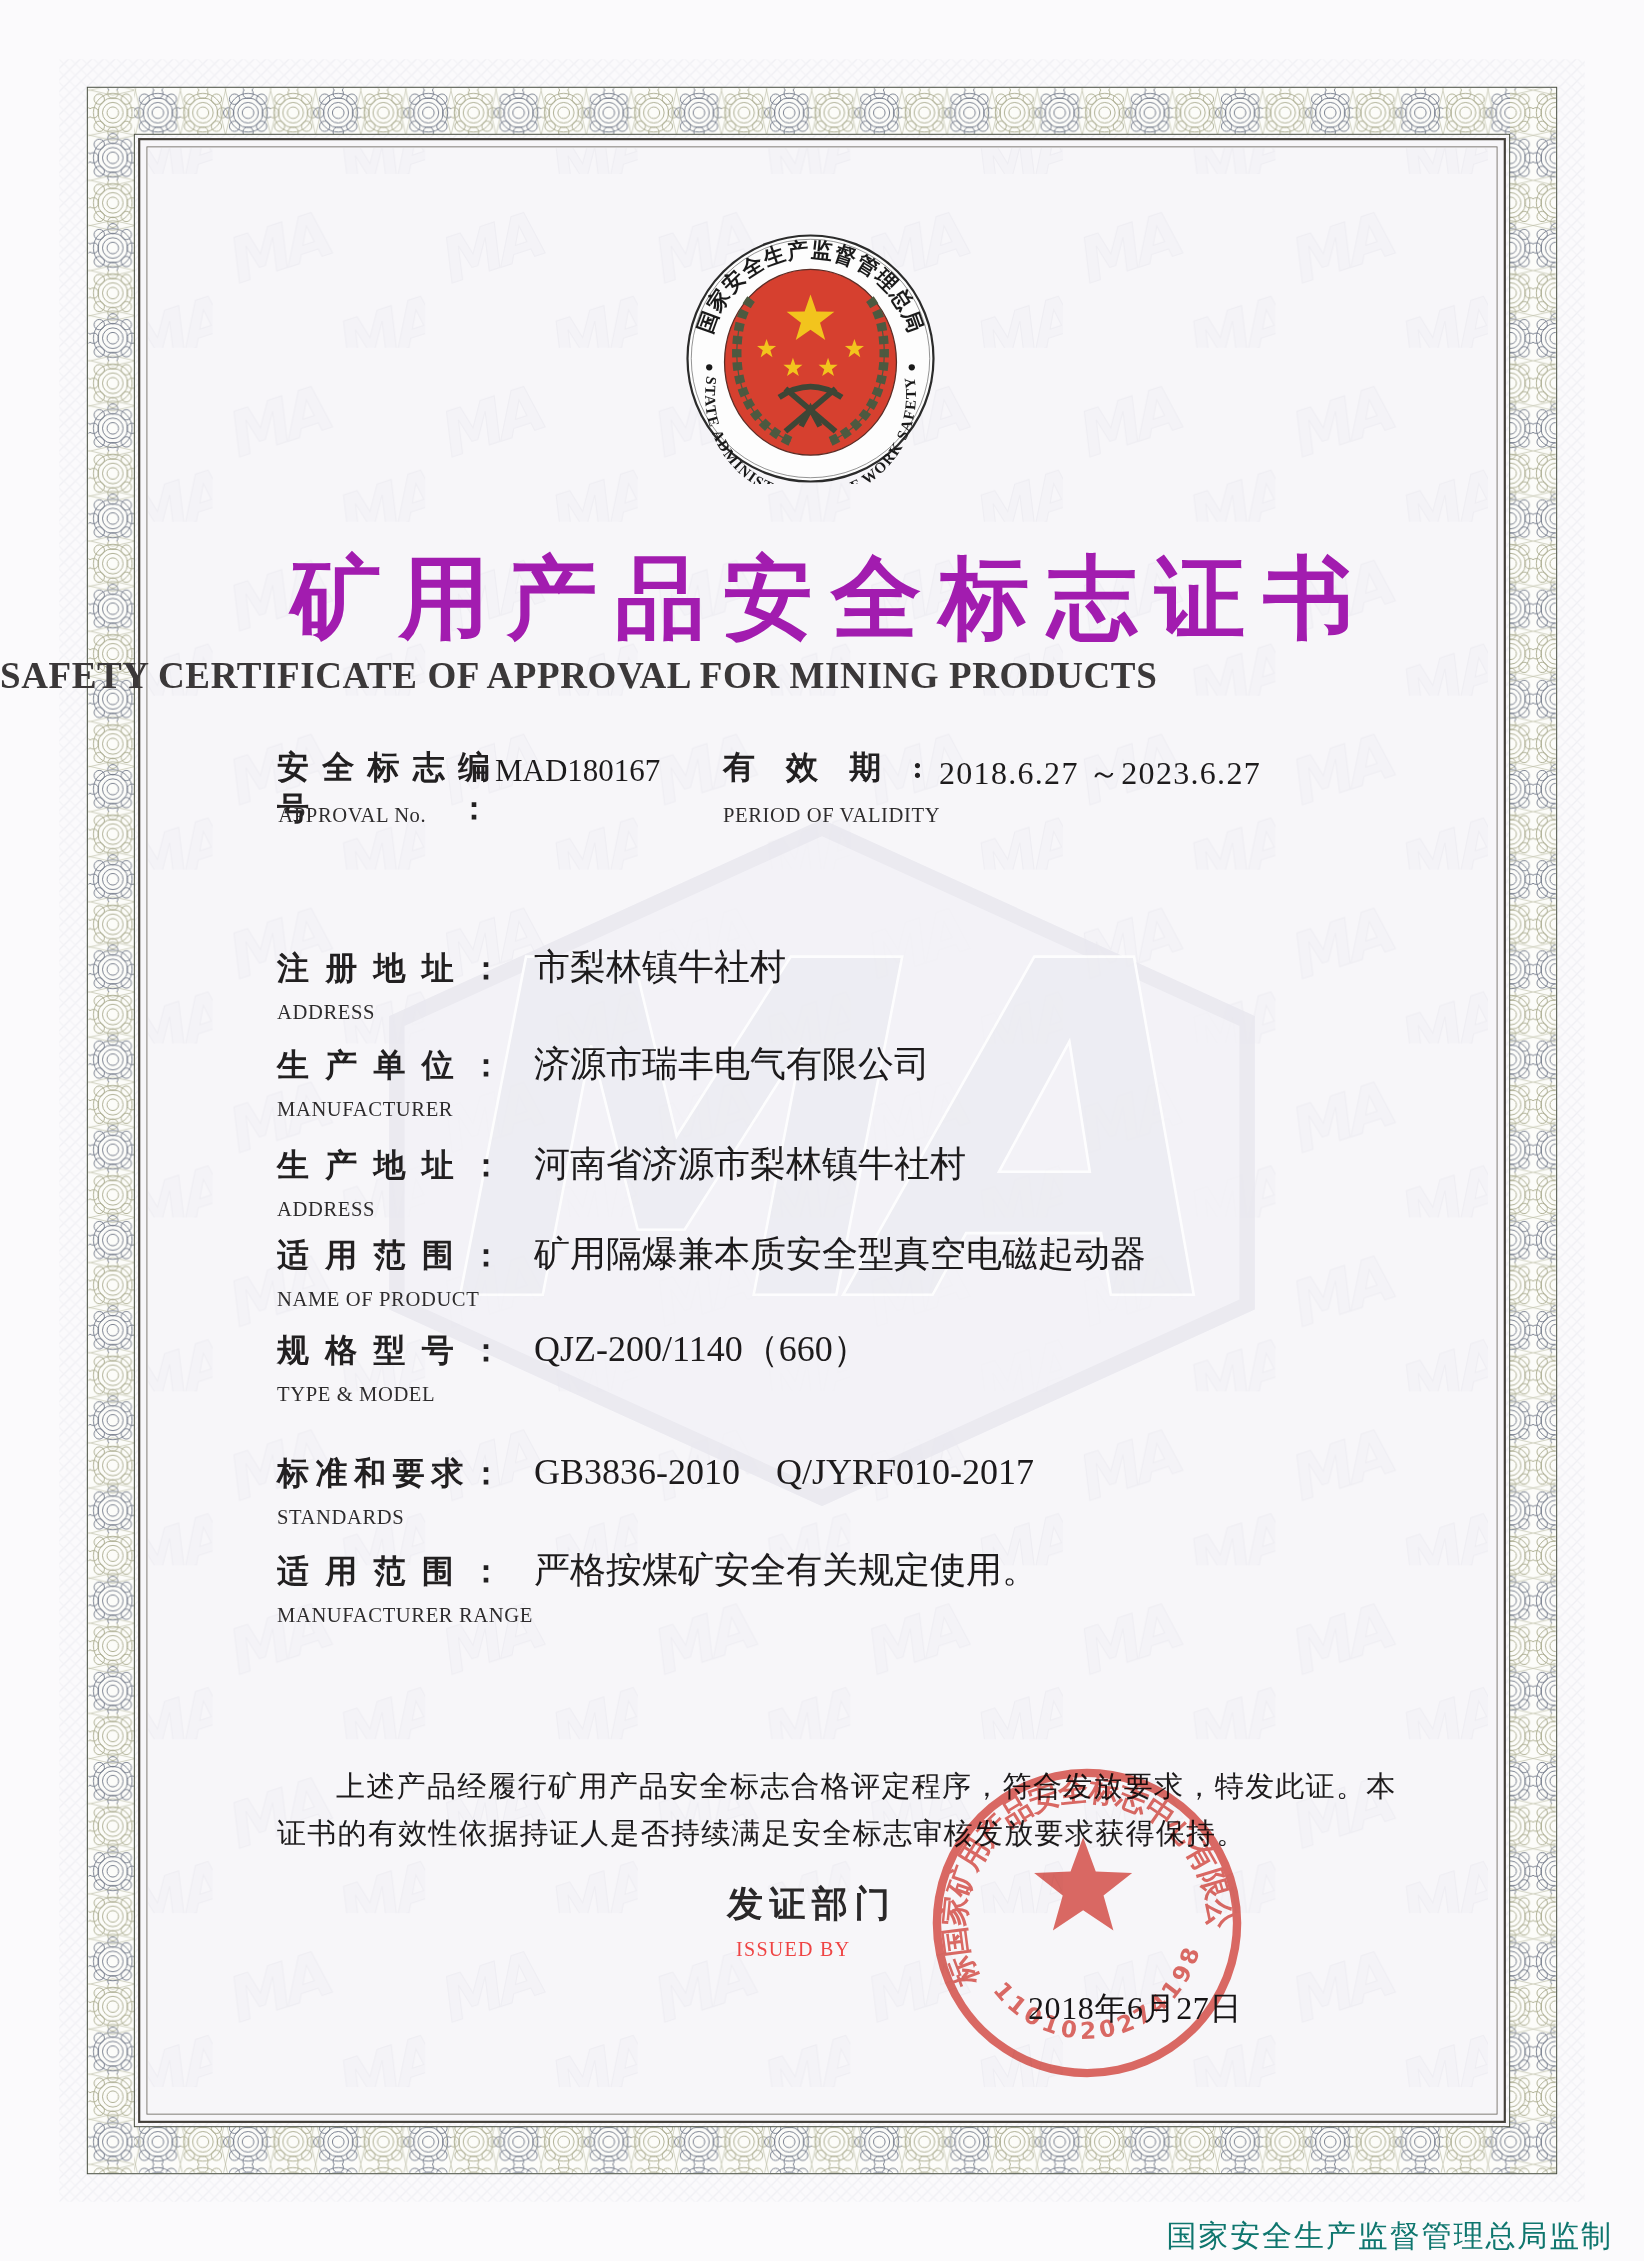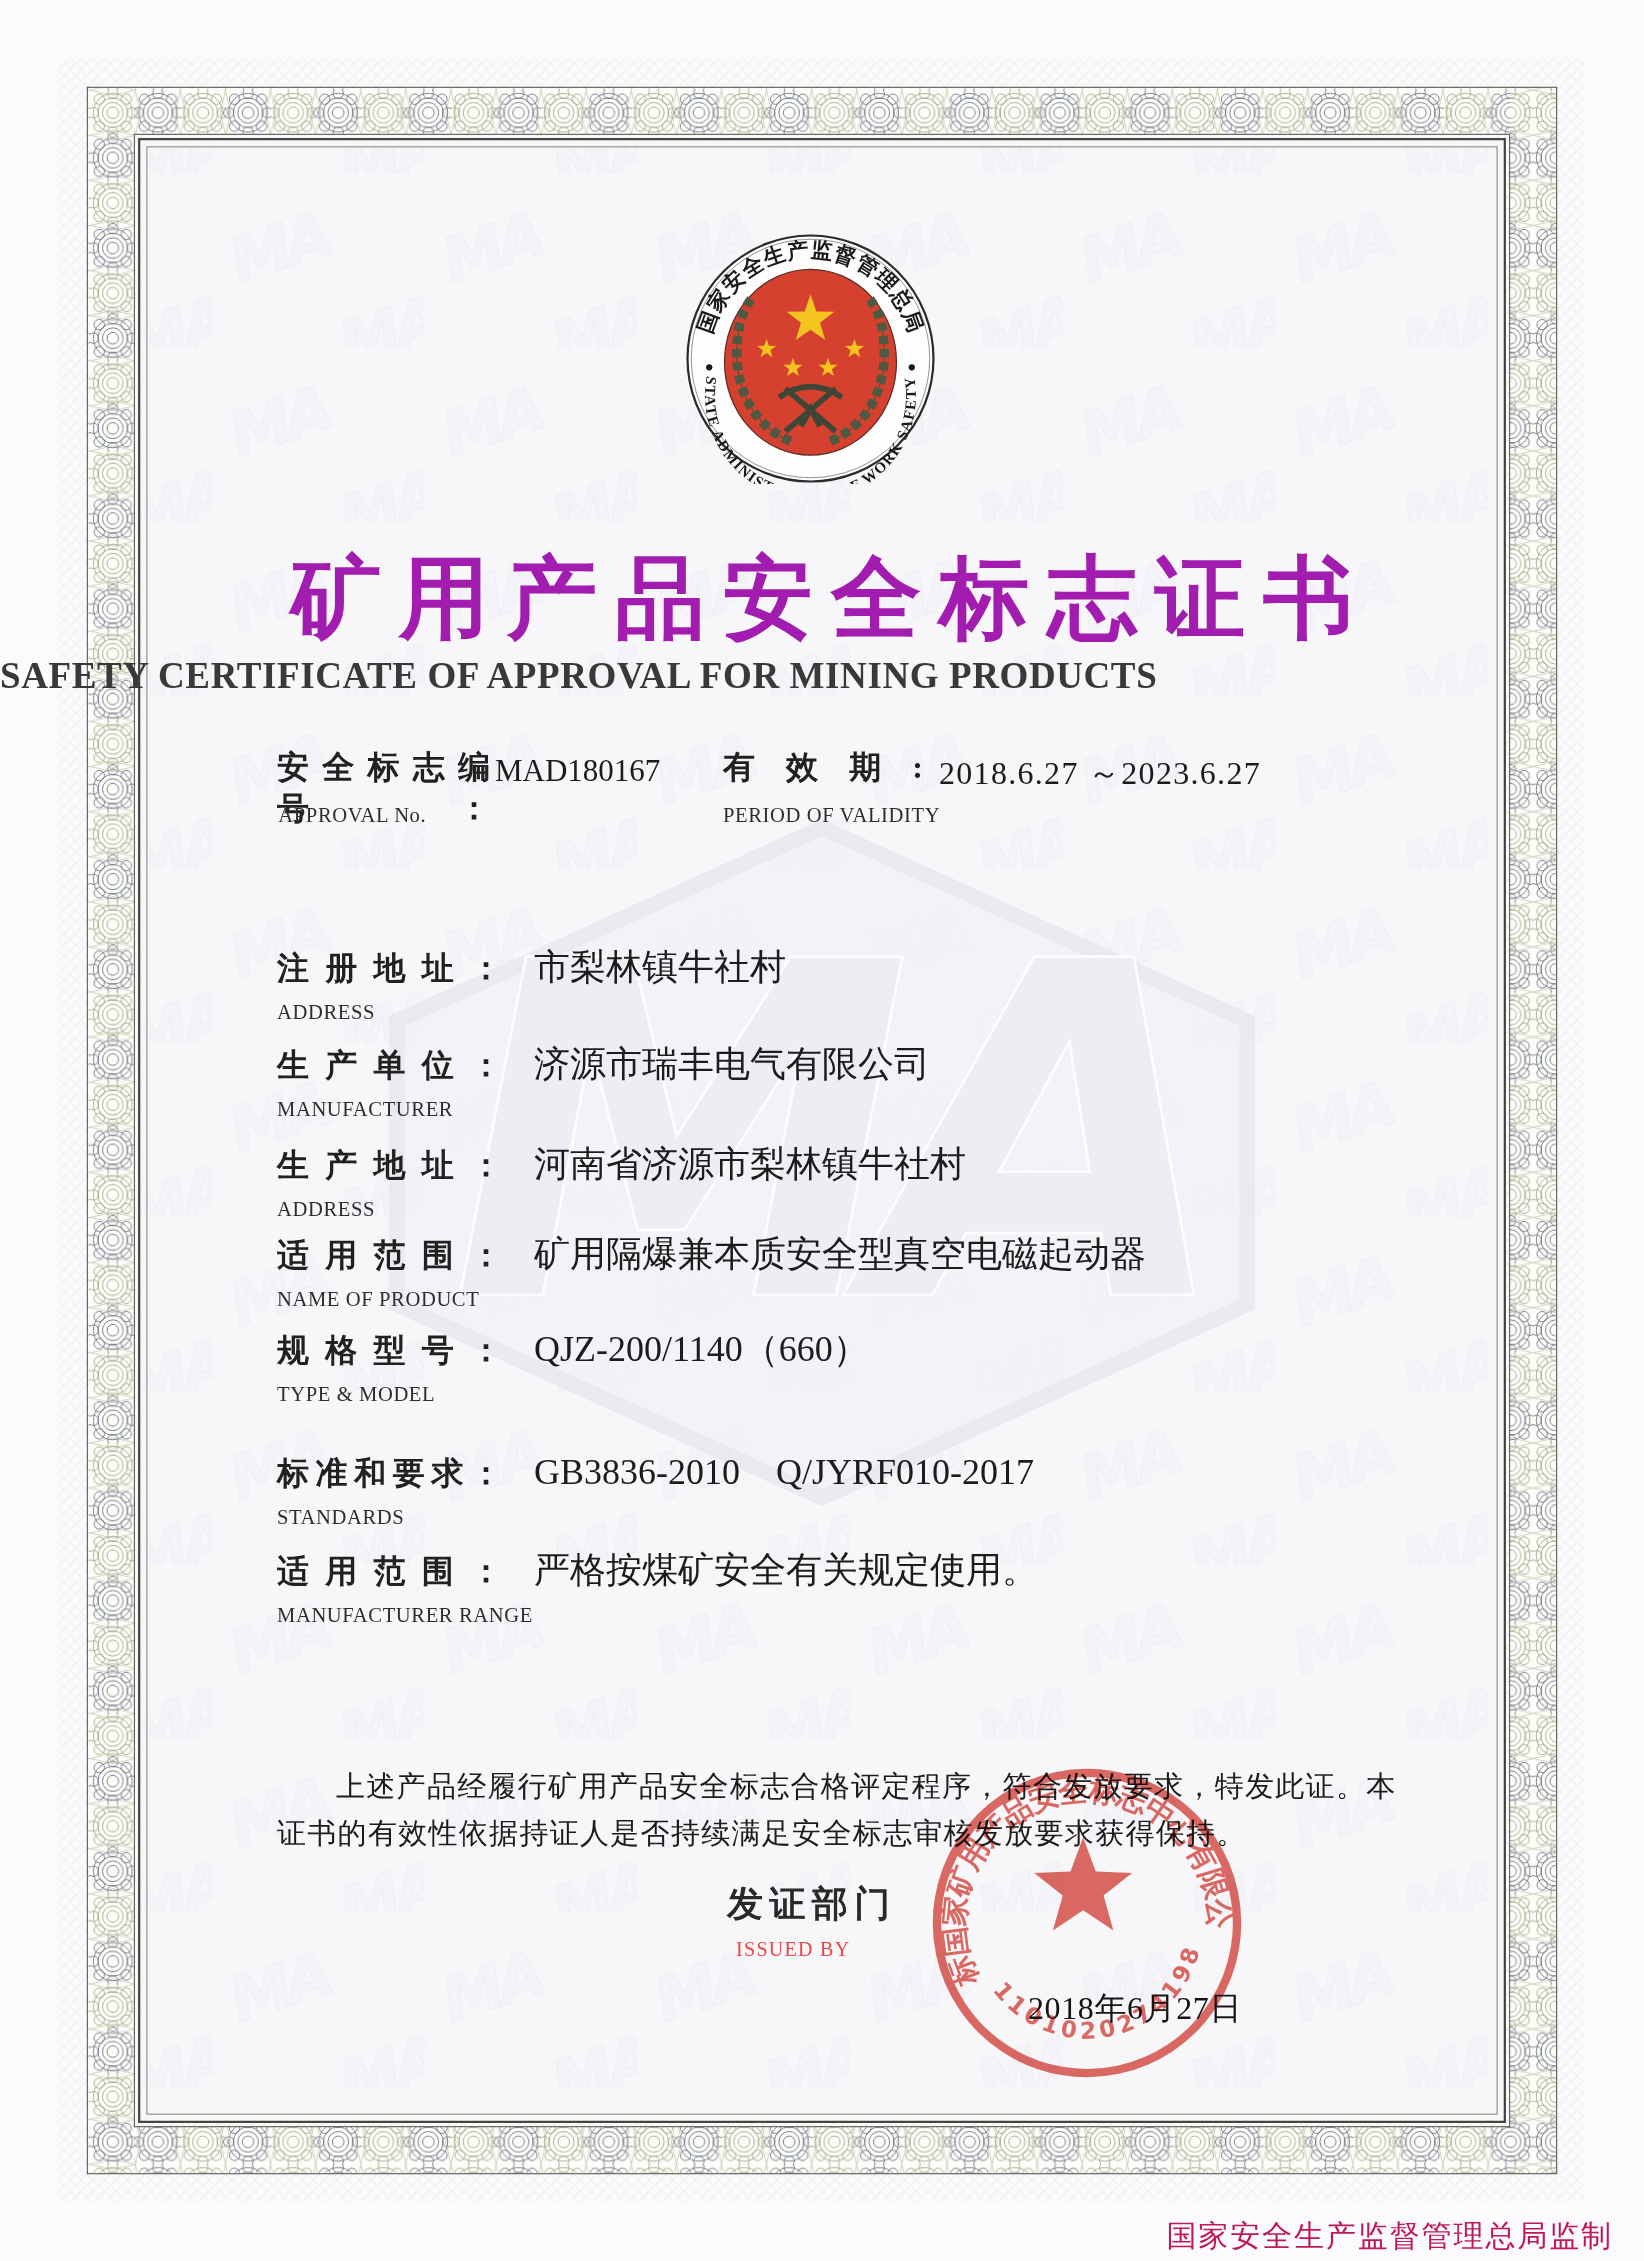--- a/index.html
+++ b/index.html
@@ -31,21 +31,21 @@
   .field .en-label{margin-top:9px;}
   .statement{position:absolute;left:277px;top:1763px;width:1108px;z-index:3;
          font-size:29px;letter-spacing:1.3px;line-height:46px;color:#1d1b1c;}
   .statement .l1{text-indent:59px;white-space:nowrap;}
   .statement .l2{margin-top:1.3px;white-space:nowrap;}
   .issued{position:absolute;left:727px;top:1880px;z-index:3;}
   .issued .zh{font-size:36px;font-weight:700;letter-spacing:6.4px;color:#2a2829;}
   .issued .en{font-size:20px;letter-spacing:1.3px;margin-top:9px;margin-left:9px;color:#ef4444;}
   .issue-date{position:absolute;left:1028px;top:1987px;z-index:6;font-size:32px;
          letter-spacing:0.6px;color:#161415;}
-  .footer{position:absolute;right:31px;top:2216px;z-index:3;font-size:30px;letter-spacing:1.9px;color:#be185d;margin-left:40px;}
+  .footer{position:absolute;right:31px;top:2216px;z-index:3;font-size:30px;letter-spacing:1.9px;color:#0f766e;margin-left:40px;}
 </style>
 </head>
 <body>
 
 <div class="page">
 
   <svg class="deco" width="1644" height="2261" viewBox="0 0 2552 3510">
     <defs>
       <pattern id="hatch" width="18" height="18" patternUnits="userSpaceOnUse">
         <path d="M0 18 L18 0" stroke="#e9e9ef" stroke-width="2" fill="none"></path>

